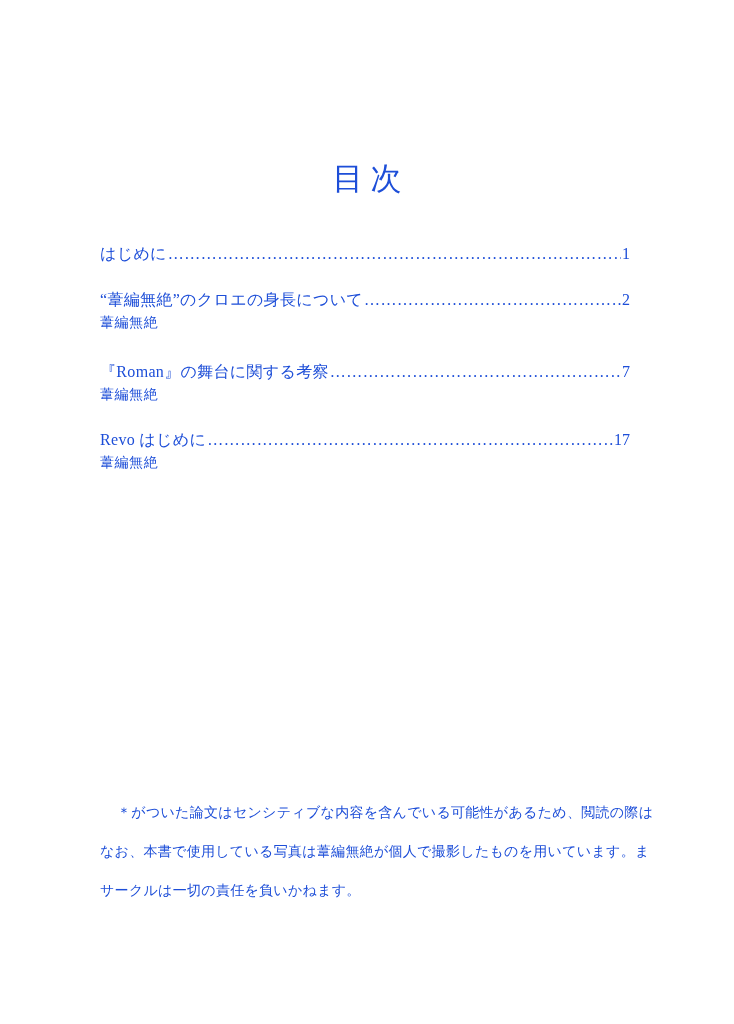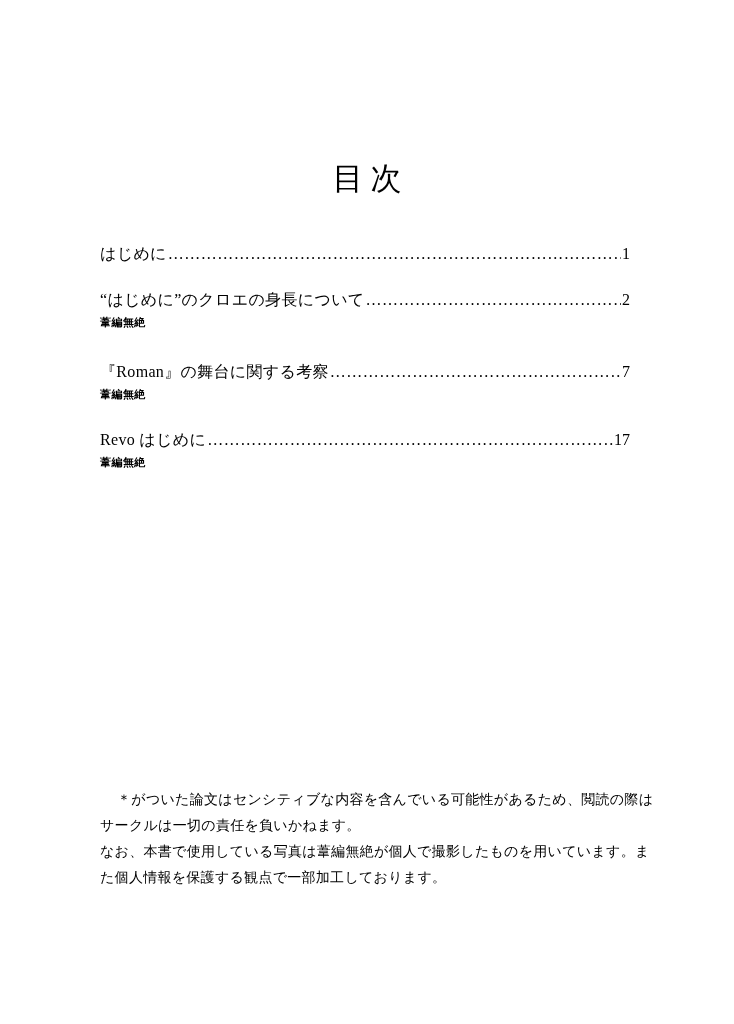--- a/index.html
+++ b/index.html
@@ -6,21 +6,21 @@
     margin: 0;
     padding: 0;
     background: #e8e8e8;
   }
   .page {
     position: relative;
     width: 734px;
     height: 1024px;
     margin: 0 auto;
     background: #ffffff;
-    color: #000000;
+    color: #1d4ed8;
     overflow: hidden;
   }
   .doc-title {
     position: absolute;
     top: 158px;
     left: 0;
     right: 0;
     margin: 0;
     text-align: center;
     font-family: "Liberation Sans", sans-serif;
@@ -52,37 +52,36 @@
   .leader {
     flex: 1 1 auto;
     overflow: hidden;
     white-space: nowrap;
     letter-spacing: 0.5px;
     margin: 0 1px;
   }
   .entry-page { flex: 0 0 auto; }
   .author {
     font-family: "Liberation Sans", sans-serif;
-    font-size: 11px;
+    font-size: 14px;
     line-height: 20px;
     margin-top: 1px;
     letter-spacing: 0.04em;
-    font-weight: bold;
   }
   .footnote {
     position: absolute;
     left: 100px;
     top: 786px;
     width: 538px;
     font-family: "Liberation Sans", sans-serif;
     font-size: 14px;
     line-height: 26px;
     letter-spacing: 0.02em;
   }
-  .fn-line { white-space: nowrap; }
+  .fn-line { white-space: nowrap; margin-top: 13px; }
   .fn-line:first-child { padding-left: 17px; }
 </style>
 </head>
 <body>
 
 <div class="page">
 
   <h1 class="doc-title">目次</h1>
 
   <div class="toc">
@@ -90,21 +89,21 @@
     <div class="toc-entry">
       <div class="entry-row">
         <span class="entry-title">はじめに</span>
         <span class="leader leader-dots">………………………………………………………………………………………………………………………………………………………………</span>
         <span class="entry-page">1</span>
       </div>
     </div>
 
     <div class="toc-entry">
       <div class="entry-row">
-        <span class="entry-title">“はじめに”のクロエの身長について</span>
+        <span class="entry-title">“葦編無絶”のクロエの身長について</span>
         <span class="leader leader-dots">………………………………………………………………………………………………………………………………………………………………</span>
         <span class="entry-page">2</span>
       </div>
       <div class="author">葦編無絶</div>
     </div>
 
     <div class="toc-entry">
       <div class="entry-row">
         <span class="entry-title">『Roman』の舞台に関する考察</span>
         <span class="leader leader-dots">………………………………………………………………………………………………………………………………………………………………</span>
@@ -119,18 +118,17 @@
         <span class="leader leader-dots">………………………………………………………………………………………………………………………………………………………………</span>
         <span class="entry-page">17</span>
       </div>
       <div class="author">葦編無絶</div>
     </div>
 
   </div>
 
   <div class="footnote">
     <div class="fn-line">＊がついた論文はセンシティブな内容を含んでいる可能性があるため、閲読の際は</div>
+    <div class="fn-line">なお、本書で使用している写真は葦編無絶が個人で撮影したものを用いています。ま</div>
     <div class="fn-line">サークルは一切の責任を負いかねます。</div>
-    <div class="fn-line">なお、本書で使用している写真は葦編無絶が個人で撮影したものを用いています。ま</div>
-    <div class="fn-line">た個人情報を保護する観点で一部加工しております。</div>
   </div>
 
 </div>
 
 </body></html>

